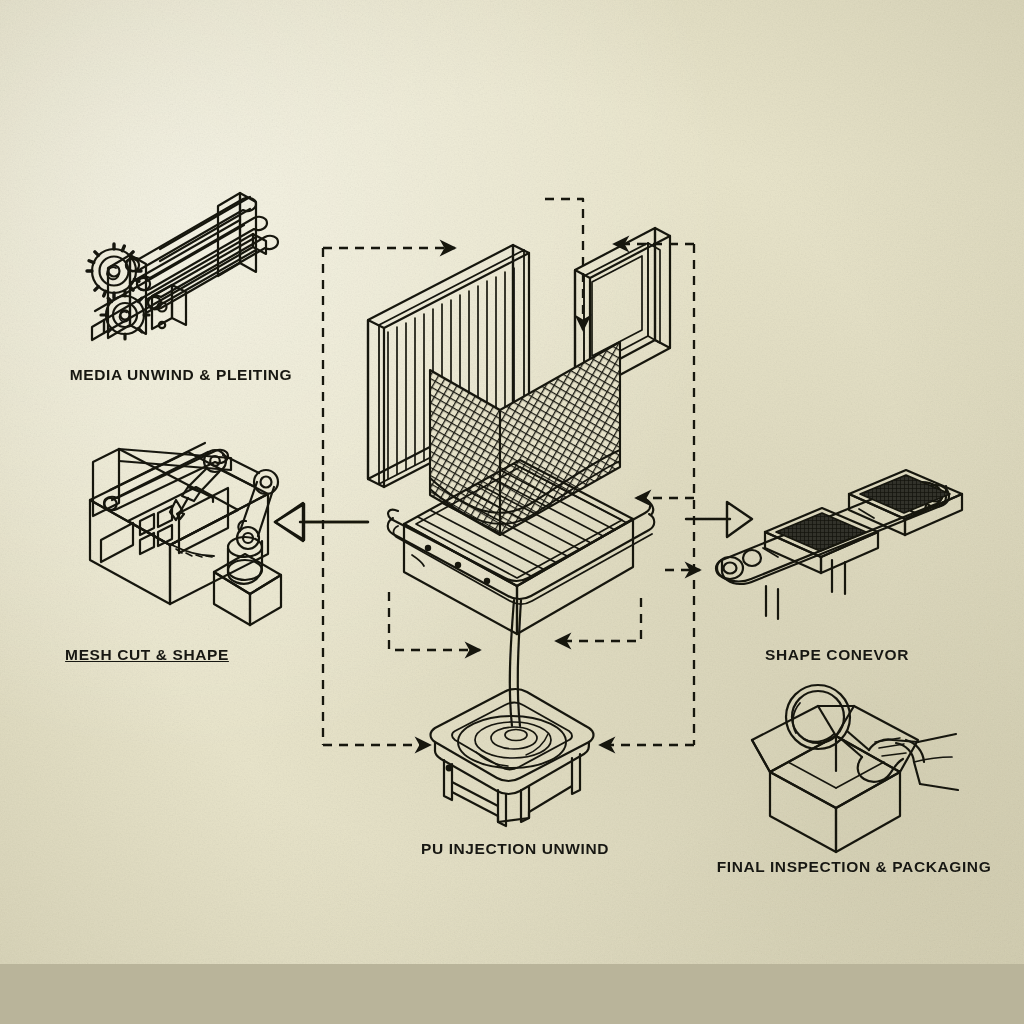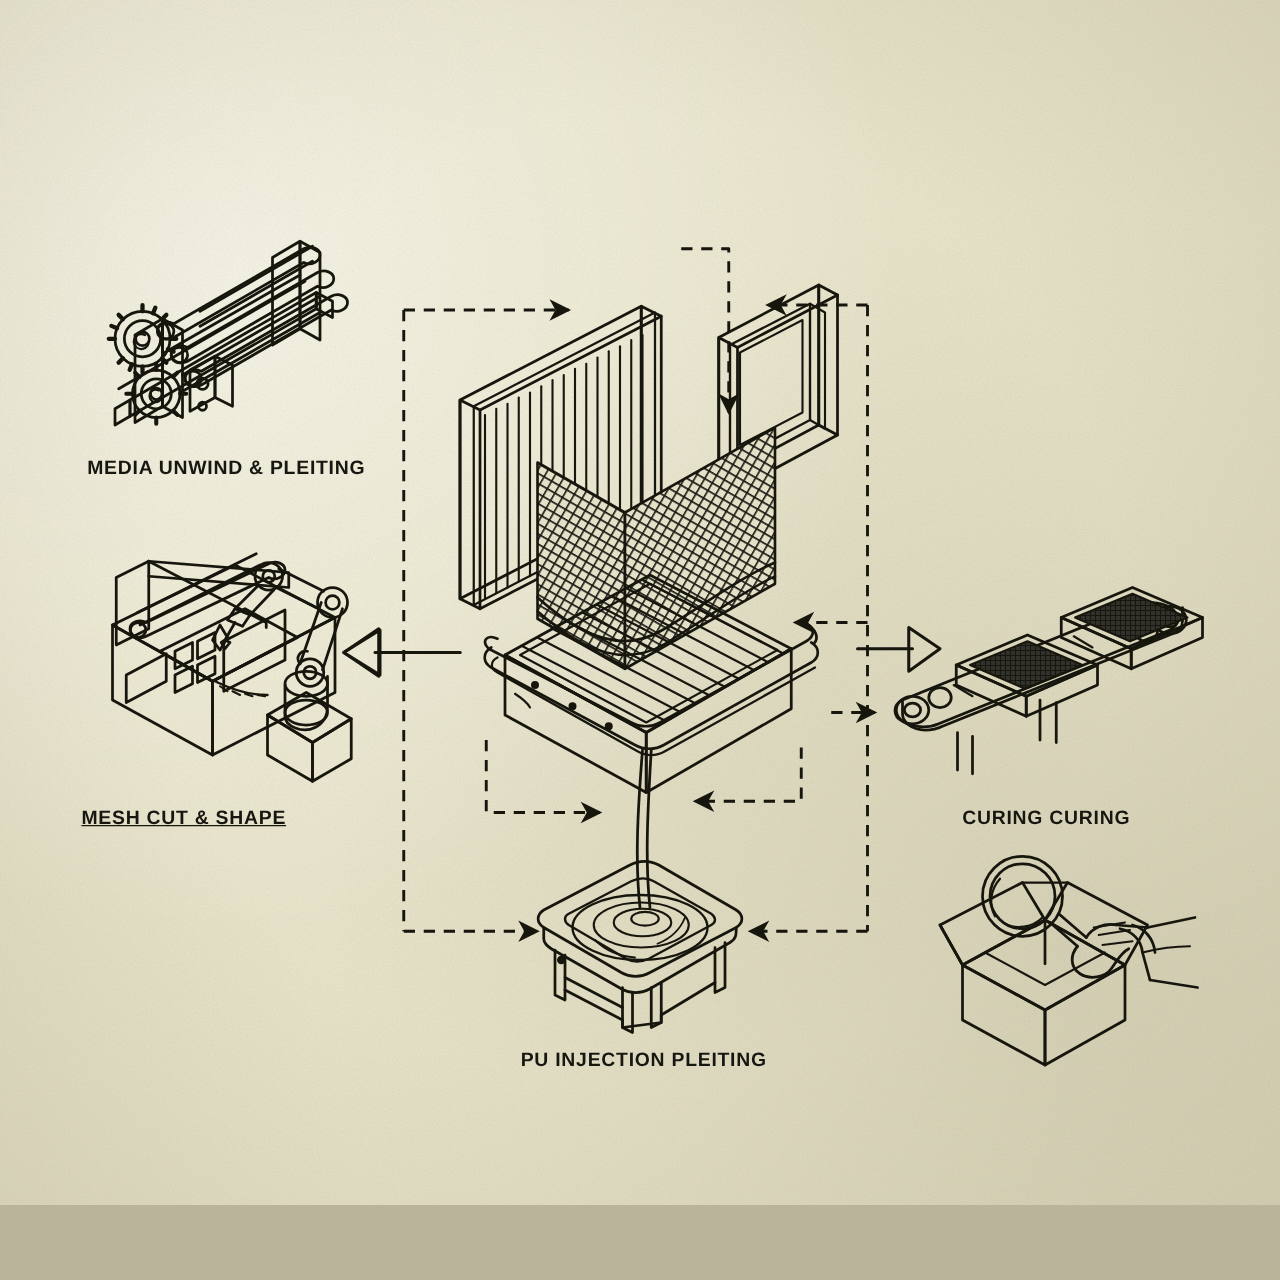--- a/index.html
+++ b/index.html
@@ -412,15 +412,16 @@
       <feColorMatrix type="saturate" values="0"></feColorMatrix>
       <feComponentTransfer>
           <feFuncA type="linear" slope="0.26"></feFuncA>
         </feComponentTransfer>
     </filter>
     <rect width="1024" height="1024" filter="url(#g)"></rect>
   </svg>
 
   <div class="lbl" style="left:181px; top:366px;">MEDIA UNWIND &amp; PLEITING</div>
   <div class="lbl" style="left:147px; top:646px;text-decoration:underline;">MESH CUT &amp; SHAPE</div>
-  <div class="lbl" style="left:515px; top:840px;">PU INJECTION PLEITING</div>
-  <div class="lbl" style="left:837px; top:646px;">CURING CURING</div>
+  <div class="lbl" style="left:515px; top:840px;">PU INJECTION UNWIND</div>
+  <div class="lbl" style="left:837px; top:646px;">SHAPE CONEVOR</div>
+  <div class="lbl" style="left:854px; top:858px;">FINAL INSPECTION &amp; PACKAGING</div>
 </div>
 
 </body></html>

